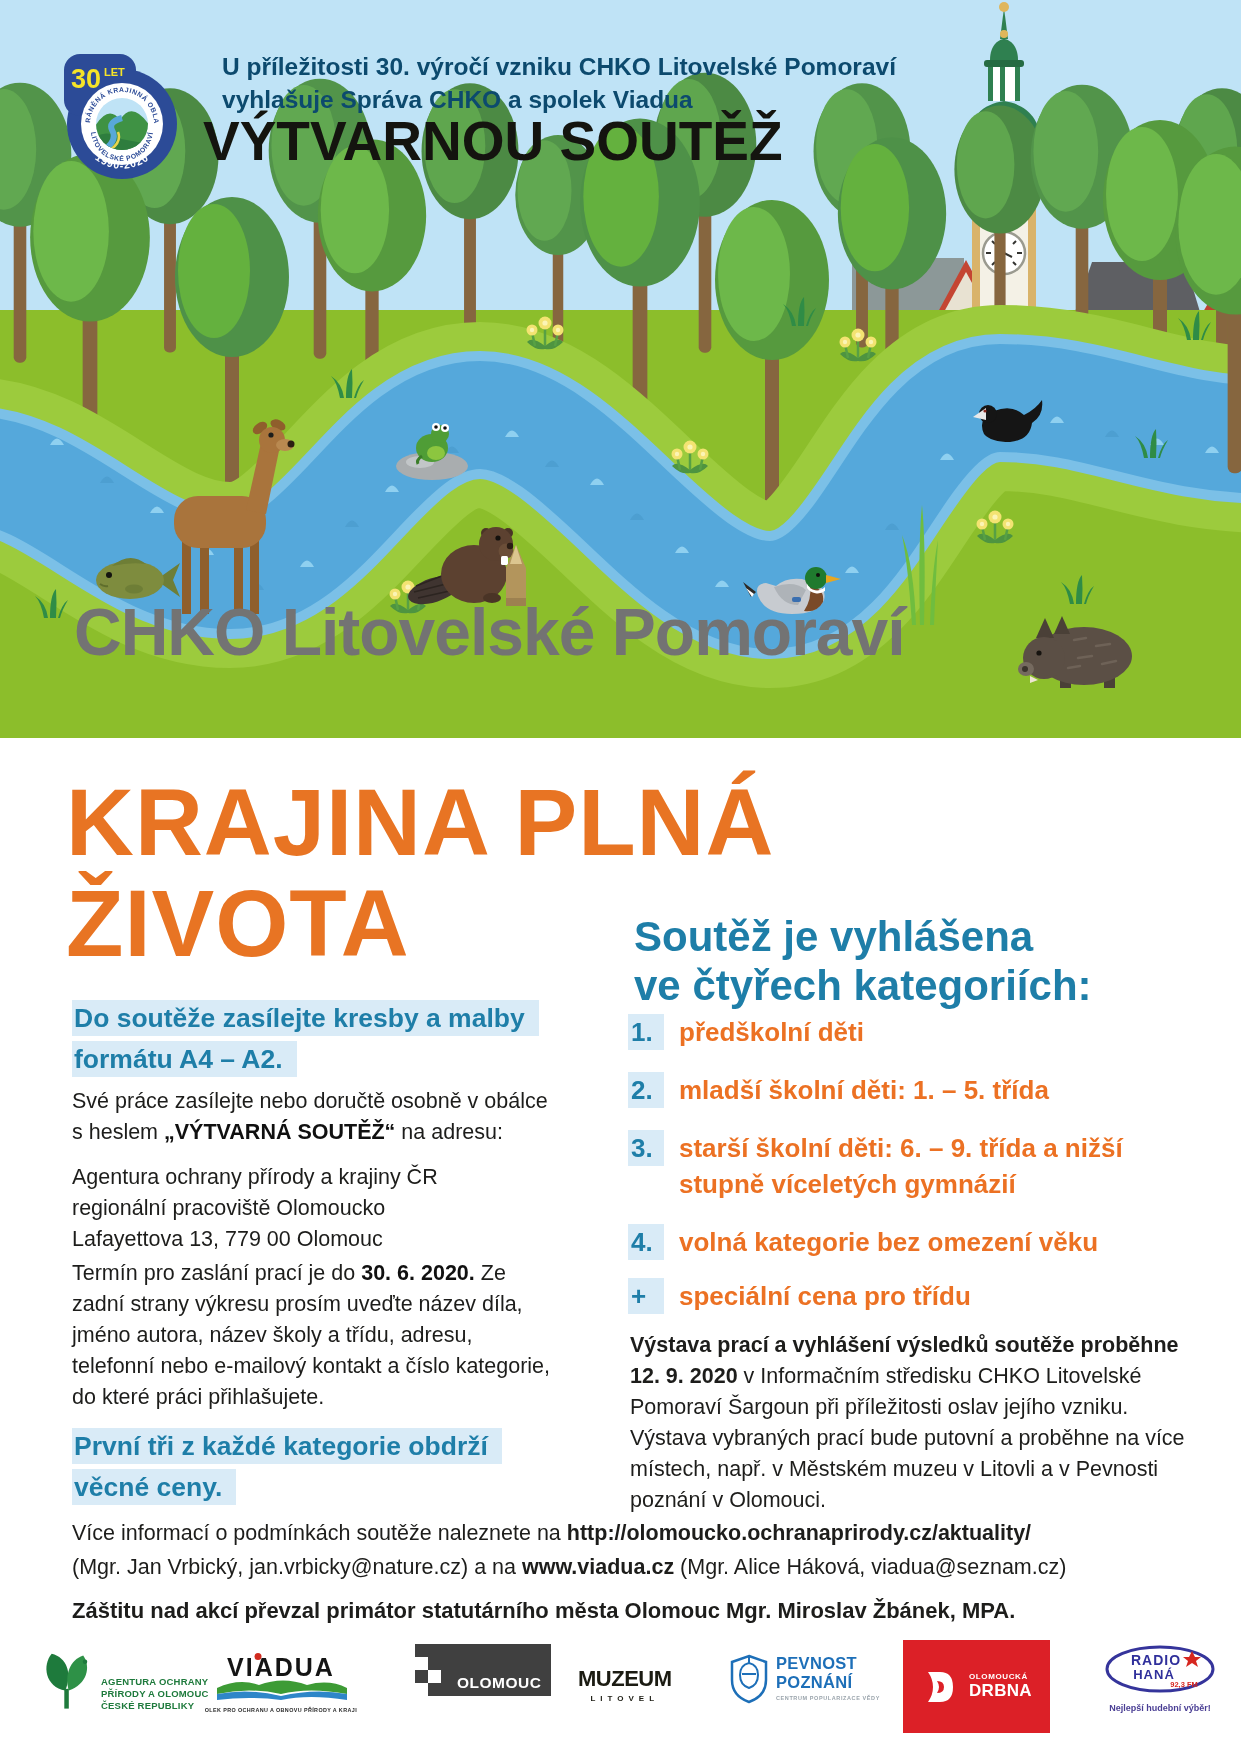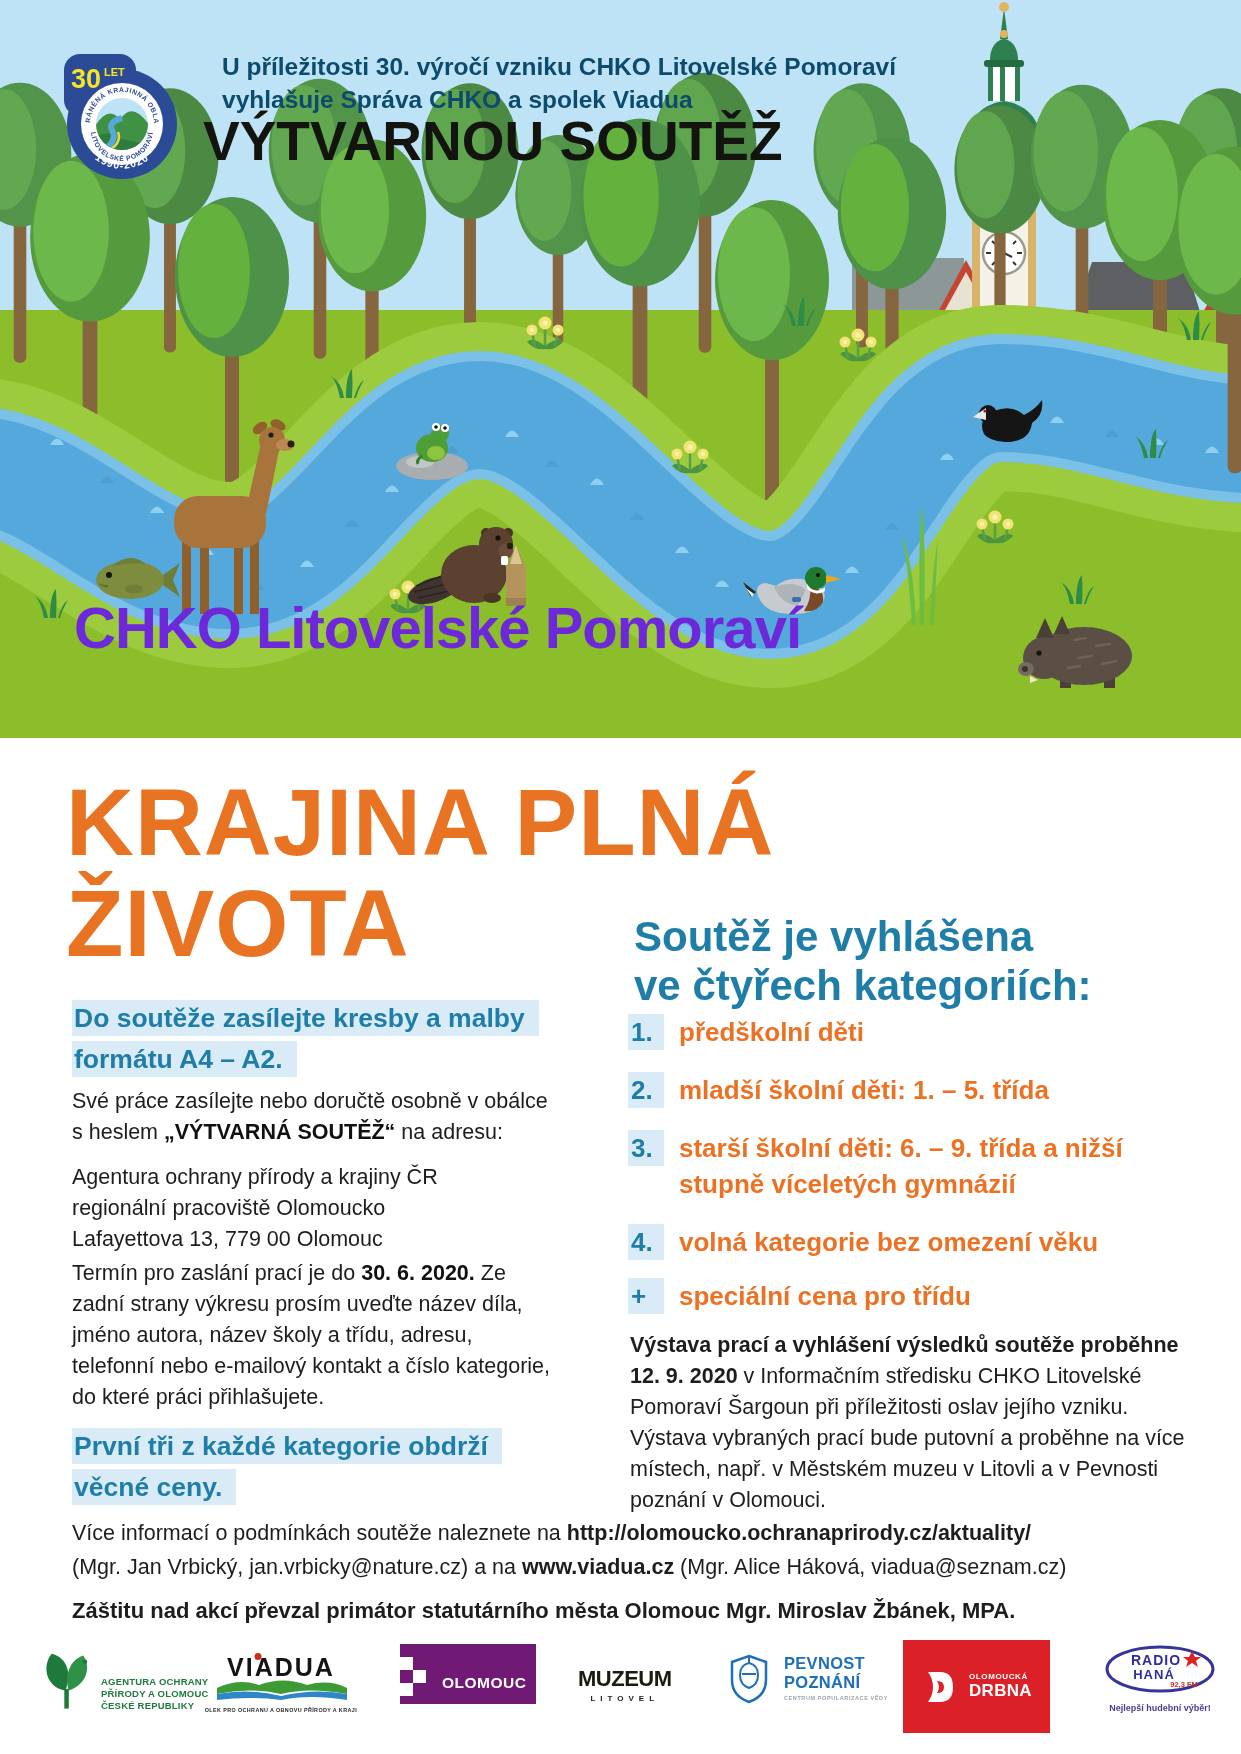--- a/index.html
+++ b/index.html
@@ -5,21 +5,21 @@
   html,body{margin:0;padding:0;background:#e8e8e8;}
   .poster{position:relative;width:1241px;height:1754px;background:#ffffff;overflow:hidden;
           font-family:"Liberation Sans",sans-serif;color:#1d1d1b;}
   .abs{position:absolute;}
   svg text{font-family:"Liberation Sans",sans-serif;}
 
   
   .hdr-line{position:absolute;left:222px;font-size:24.5px;font-weight:700;color:#0c4a6e;line-height:33px;white-space:nowrap;}
   .hdr-title{position:absolute;left:203px;top:109px;font-size:55px;font-weight:900;color:#14140f;letter-spacing:0px;white-space:nowrap;}
 
-  .land-title{position:absolute;left:74px;top:594px;font-size:58px;font-weight:800;color:#6d28d9;letter-spacing:-1px;white-space:nowrap;}
+  .land-title{position:absolute;left:74px;top:594px;font-size:66px;font-weight:800;color:#737373;letter-spacing:-1px;white-space:nowrap;}
 
   
   .headline{position:absolute;left:66px;top:772px;font-size:94px;line-height:101px;font-weight:900;color:#e87423;letter-spacing:1px;}
 
   
   .sub-blue{position:absolute;left:72px;font-size:26.5px;font-weight:800;color:#1e7ea8;line-height:41px;}
   .sub-blue .hl{background:#d9ebf7;padding:3px 14px 3px 2px;}
   .body-p{position:absolute;left:72px;width:488px;font-size:21.5px;line-height:31px;color:#1d1d1b;}
   .body-p b{font-weight:700;color:#101010;}
 
@@ -33,27 +33,27 @@
 
   .info{position:absolute;left:72px;width:1120px;font-size:21.5px;line-height:34px;}
   .info b{font-weight:700;}
   .patronage{position:absolute;left:72px;top:1598px;font-size:22px;font-weight:700;width:1120px;}
 
   
   .logo{position:absolute;}
   .aopk{left:40px;top:1648px;display:flex;gap:7px;}
   .aopk-text{margin-top:28px;color:#1e7a3c;font-size:9.5px;font-weight:800;line-height:12px;letter-spacing:.2px;}
   .viadua{left:205px;top:1652px;}
-  .olomouc{left:400px;top:1644px;width:136px;height:60px;background:#701a75;}
+  .olomouc{left:415px;top:1644px;width:136px;height:52px;background:#404040;}
   .olomouc .chk{position:absolute;width:13px;height:13px;background:#fff;}
   .olomouc-label{position:absolute;left:42px;top:30px;color:#fff;font-size:15.5px;font-weight:900;letter-spacing:.5px;}
   .muzeum{left:578px;top:1666px;text-align:center;color:#1b1b12;}
   .muzeum-t{font-size:22px;font-weight:900;letter-spacing:-.5px;}
   .muzeum-s{font-size:8px;font-weight:700;letter-spacing:5px;margin-top:2px;}
-  .pevnost{left:730px;top:1654px;display:flex;gap:16px;align-items:flex-start;}
+  .pevnost{left:730px;top:1654px;display:flex;gap:8px;align-items:flex-start;}
   .pevnost-t{color:#1d6fb8;font-size:16.5px;font-weight:800;line-height:19px;letter-spacing:.3px;}
   .pevnost-s{color:#9aa4ac;font-size:5.5px;font-weight:700;letter-spacing:.6px;margin-top:3px;}
   .drbna{left:903px;top:1640px;width:147px;height:93px;background:#dc2027;display:flex;align-items:center;justify-content:center;gap:12px;}
   .drbna-t1{color:#fff;font-size:8px;font-weight:800;letter-spacing:.6px;}
   .drbna-t2{color:#fff;font-size:17px;font-weight:900;letter-spacing:.3px;}
   .radio{left:1102px;top:1645px;text-align:center;width:116px;}
   .radio-tag{font-size:9px;font-weight:700;color:#4a3e94;margin-top:2px;white-space:nowrap;}
 </style>
 </head>
 <body>

